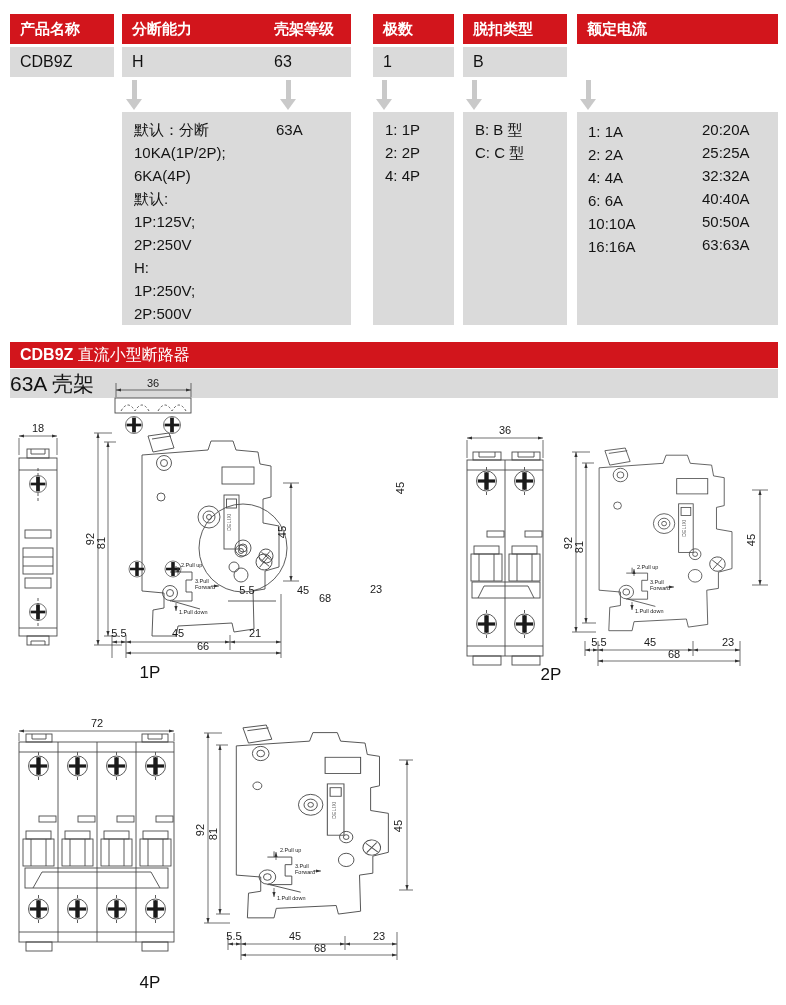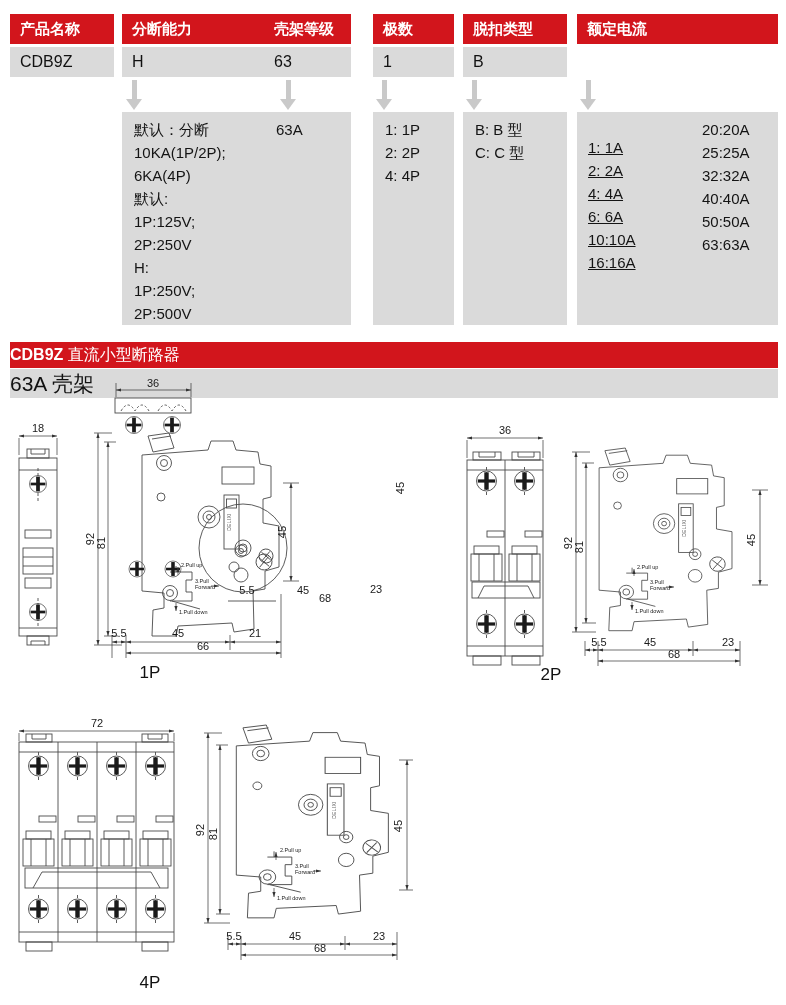--- a/index.html
+++ b/index.html
@@ -14,21 +14,21 @@
        white-space:pre-line;}
   .c1{left:10px;width:104px}.c2{left:122px;width:145px}.c3{left:264px;width:87px}
   .c4{left:373px;width:81px}.c5{left:463px;width:104px}.c6{left:577px;width:201px}
   .arrow{position:absolute;top:80px;width:17px;height:30px;}
   .arrow .stem{position:absolute;left:6px;top:0;width:5px;height:19px;background:#c9c9c9;}
   .arrow .tri{position:absolute;left:0;top:19px;width:0;height:0;
        border-left:8.5px solid transparent;border-right:8.5px solid transparent;
        border-top:11px solid #c9c9c9;}
   .sub2{position:absolute;left:113px;top:6px;white-space:pre-line;margin-left:12px;}
   #banner{position:absolute;left:10px;top:342px;width:768px;height:26px;background:#d2151c;
-       color:#fff;font-size:16px;line-height:26px;box-sizing:border-box;}
+       color:#fff;font-size:16px;line-height:26px;padding-left:10px;box-sizing:border-box;}
   #banner .model{font-weight:bold;}
   #framebar{position:absolute;left:10px;top:369px;width:768px;height:29px;background:#dadada;
        color:#111;font-size:21px;line-height:29px;box-sizing:border-box;}
   #drw{position:absolute;left:0;top:370px;}
   .draw{stroke:#4a4a4a;fill:none;stroke-width:0.9;}
   .dimln{stroke:#333;fill:none;stroke-width:0.7;}
   .dim{font-family:"Liberation Sans","DejaVu Sans",sans-serif;font-size:11px;fill:#1a1a1a;
        text-anchor:middle;stroke:none;}
   .ann{font-family:"Liberation Sans","DejaVu Sans",sans-serif;font-size:5.5px;fill:#222;
        text-anchor:start;stroke:none;}
@@ -85,21 +85,21 @@
 H:
 1P:250V;
 2P:500V</div>
   <div class="det c3">63A</div>
   <div class="det c4">1: 1P
 2: 2P
 4: 4P</div>
   <div class="det c5">B: B 型
 C: C 型</div>
   <div class="det c6" style="position:absolute">
-    <div style="position:absolute;left:11px;top:24px;white-space:pre-line;text-decoration:underline;">1: 1A
+    <div style="position:absolute;left:11px;top:8px;white-space:pre-line;">1: 1A
 2: 2A
 4: 4A
 6: 6A
 10:10A
 16:16A</div>
     <div class="sub2">20:20A
 25:25A
 32:32A
 40:40A
 50:50A

